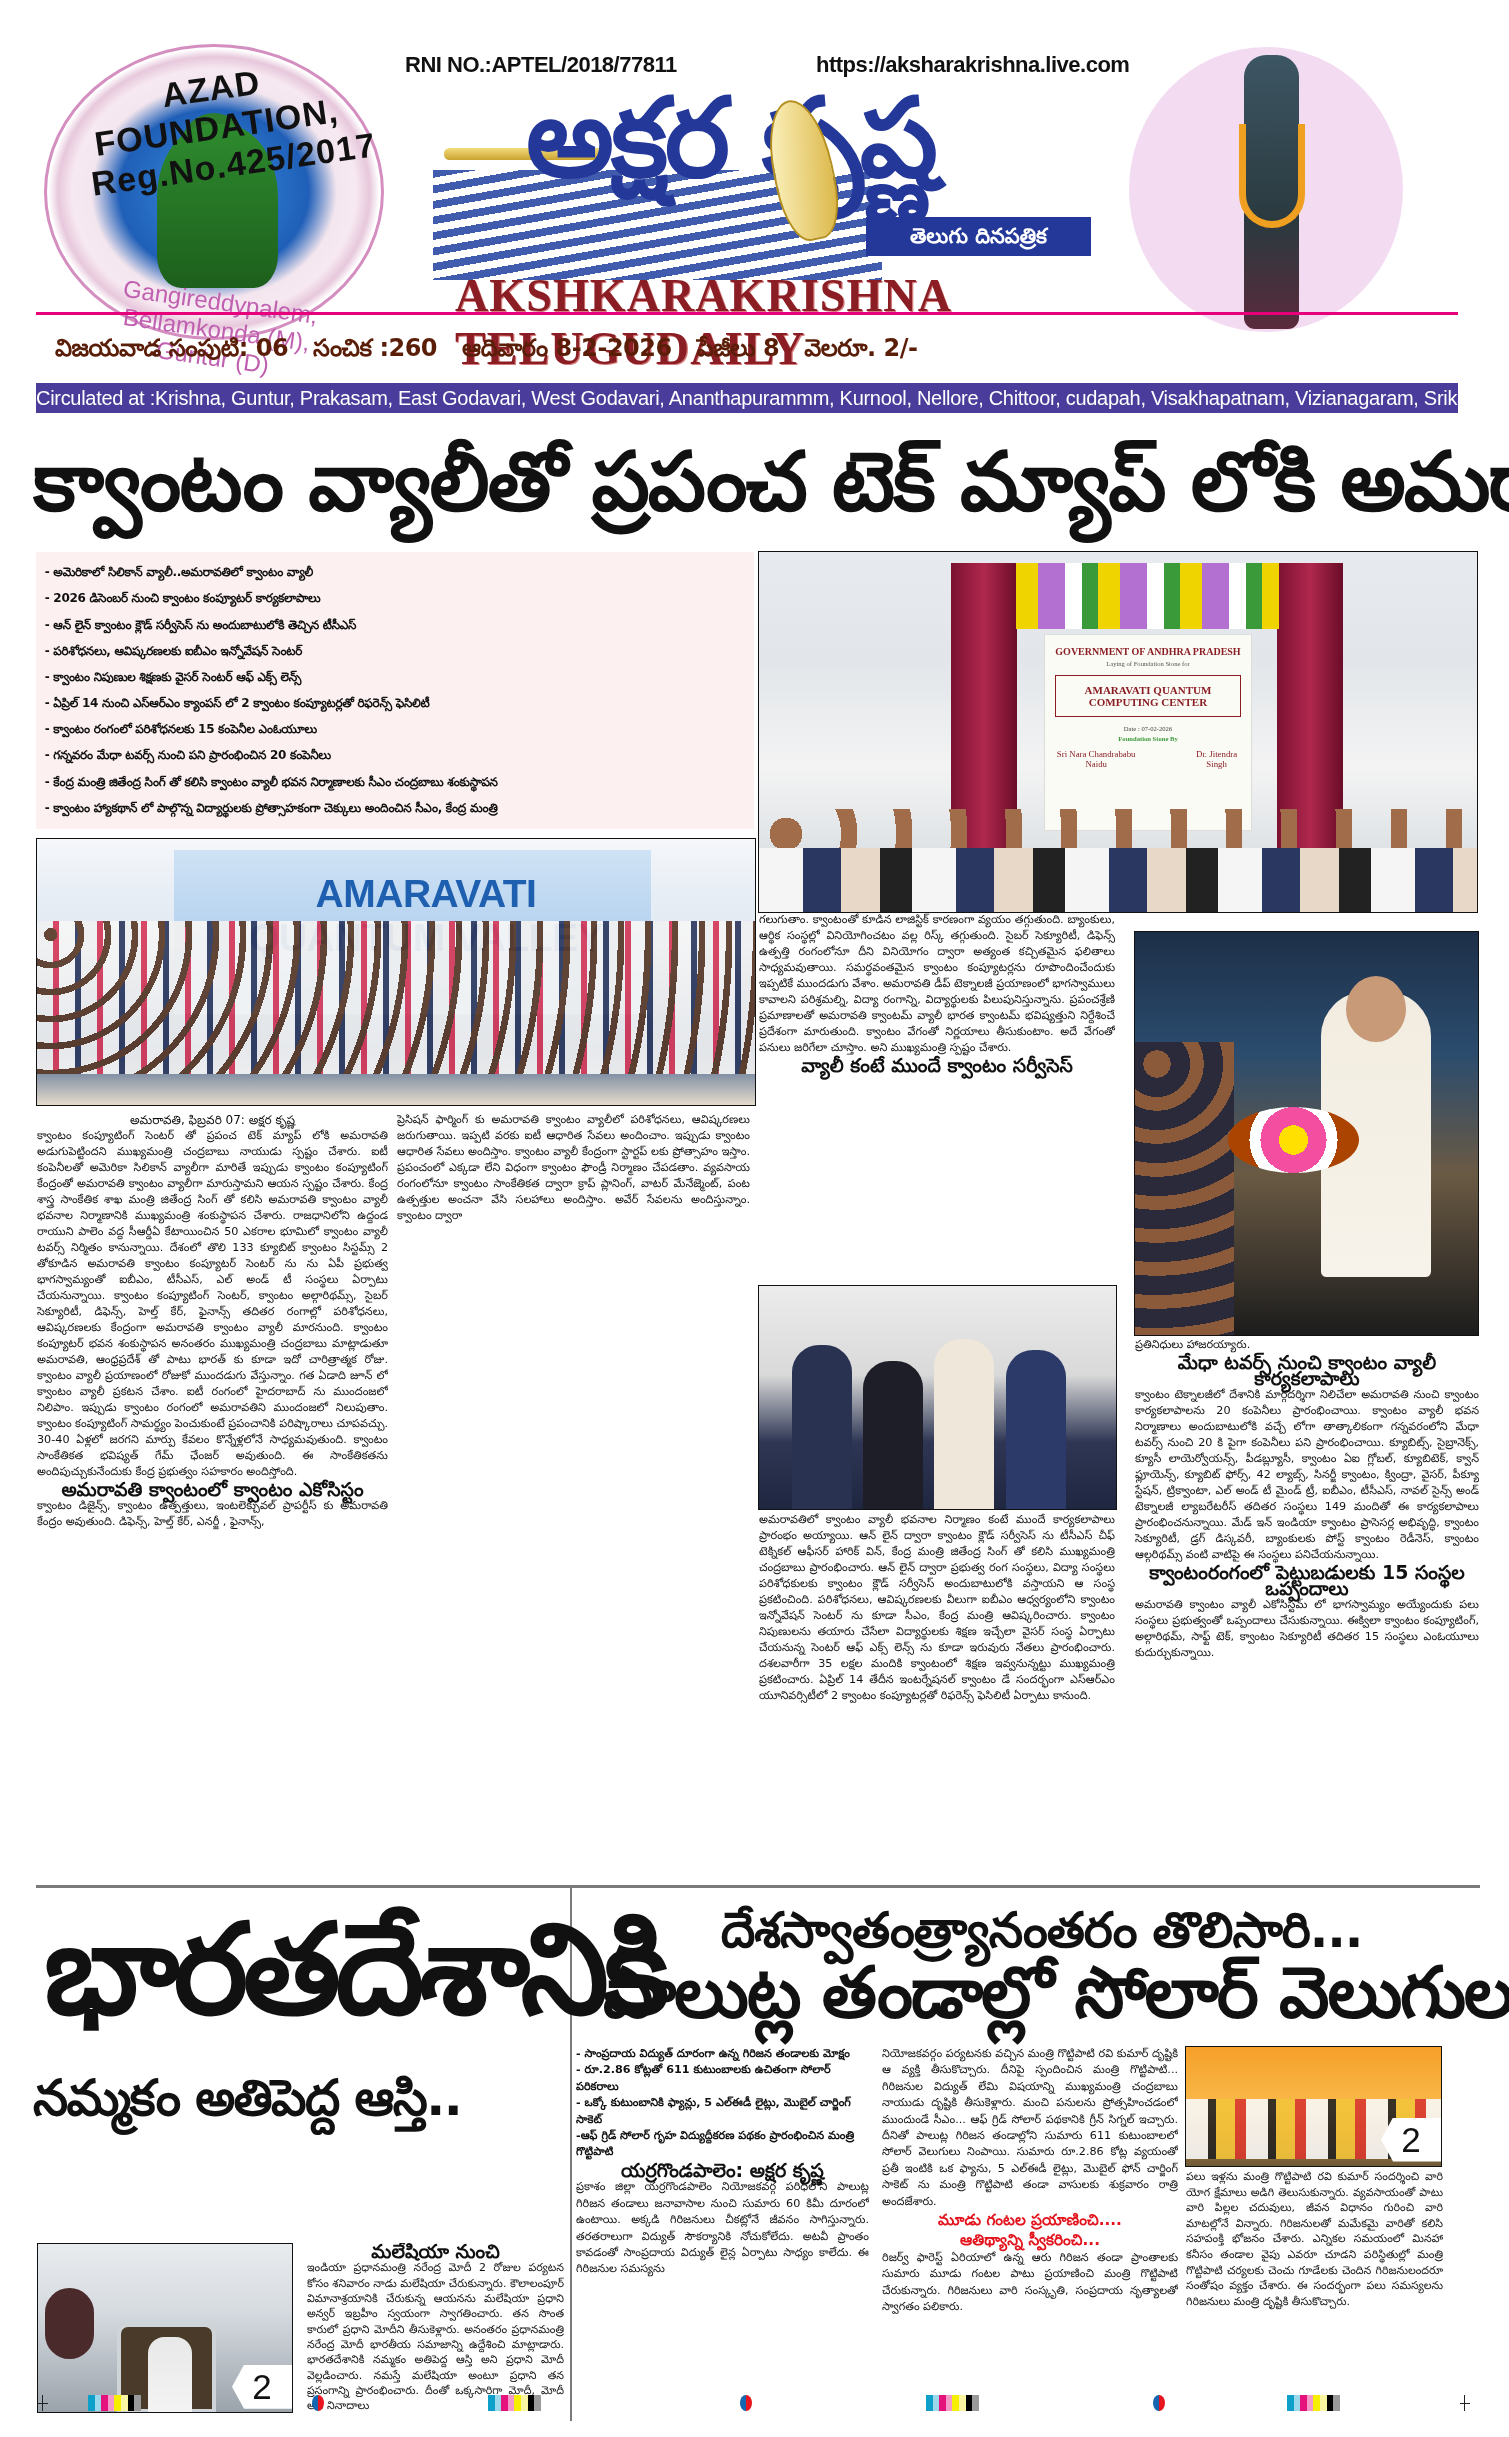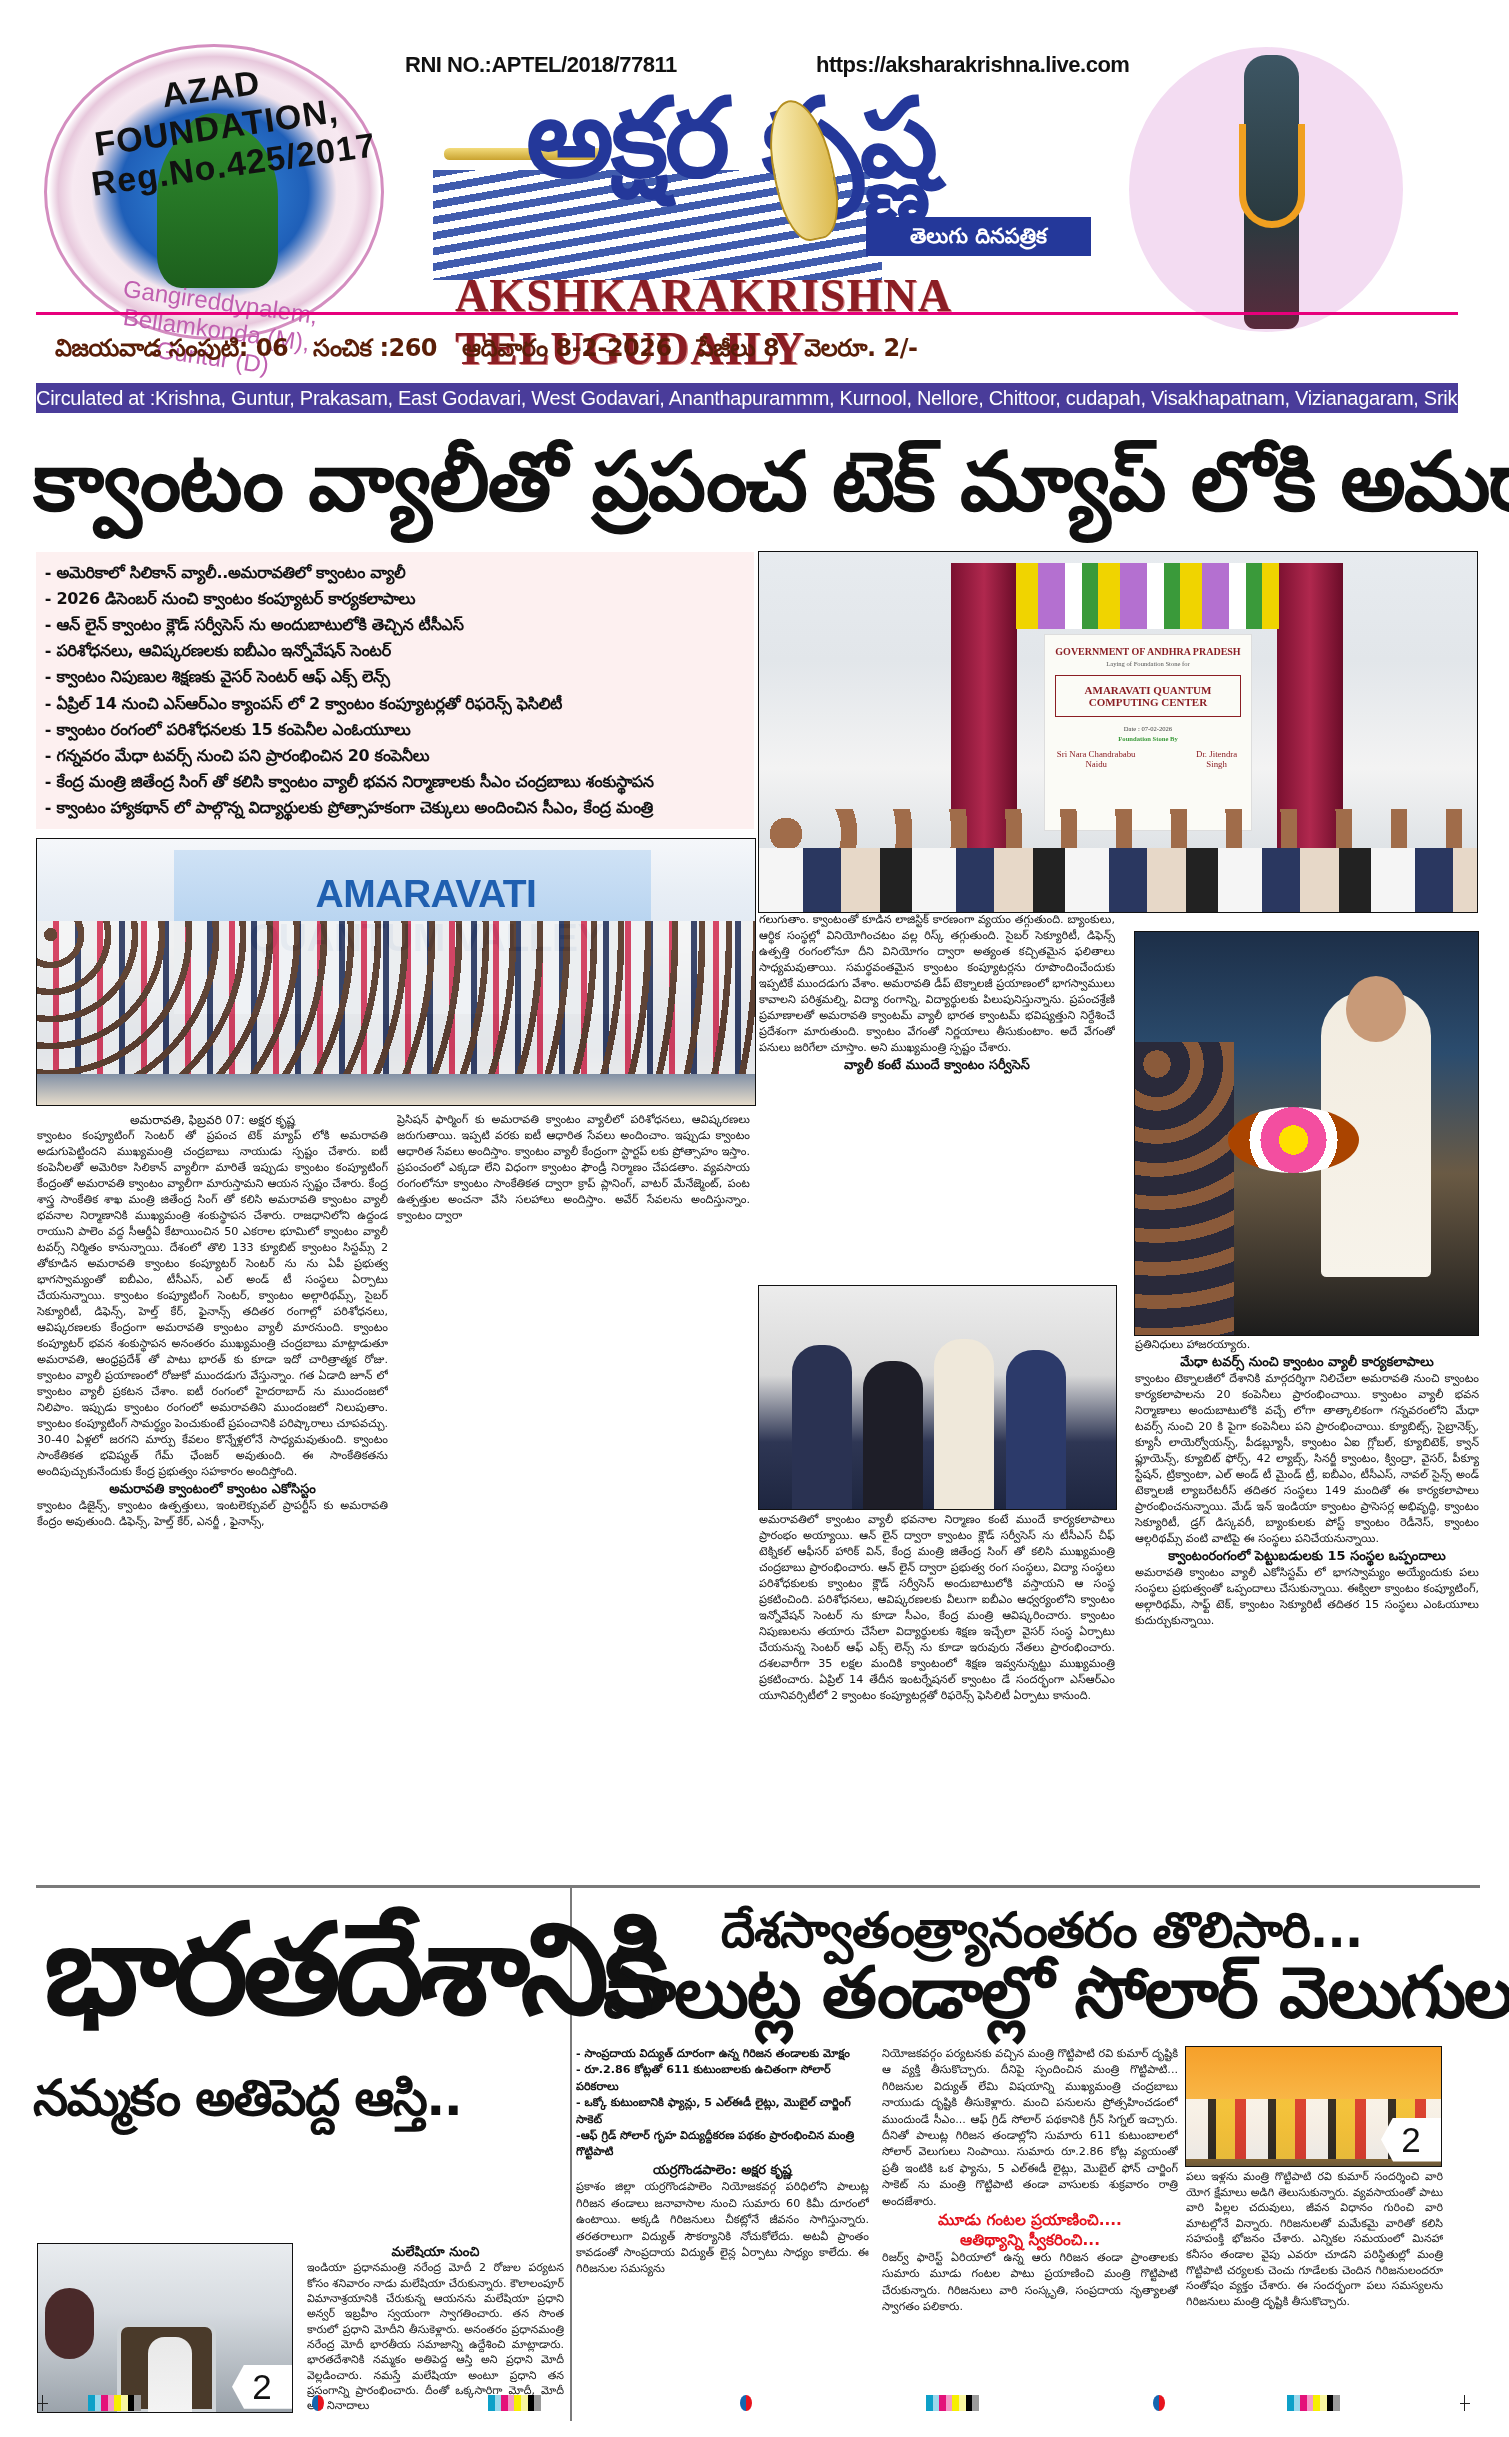--- a/index.html
+++ b/index.html
@@ -85,21 +85,21 @@
     left: 33px; top: 433px; width: 1444px; text-align: center; font-size: 82px; font-weight: 900;
     letter-spacing: -2.2px; line-height: 1.2; white-space: nowrap;
   }
 
   
   .highlights {
     left: 36px; top: 552px; width: 718px; height: 277px; background: #fdf0f0;
     padding: 7.7px 8.8px; display: flex; flex-direction: column; justify-content: space-around;
   }
   .highlights .hl {
-    font-size: 16px; font-weight: 700; line-height: 1.25; white-space: nowrap; letter-spacing: -0.3px;
+    font-size: 12px; font-weight: 700; line-height: 1.25; white-space: nowrap; letter-spacing: -0.3px;
   }
 
   
   .photo { border: 1.6px solid #111; overflow: hidden; }
   .photo-ceremony { left: 758px; top: 551px; width: 720px; height: 362px;
     background: linear-gradient(180deg, #e7ebef 0%, #e2e6ea 30%, #f3f3f3 60%, #cfd6dc 100%); }
   .photo-ceremony .curtain-l { left: 192px; top: 11px; width: 66px; height: 307px; background: linear-gradient(90deg, #7a1030, #b0284e, #6a0c28); }
   .photo-ceremony .curtain-r { left: 518px; top: 11px; width: 66px; height: 307px; background: linear-gradient(90deg, #7a1030, #b0284e, #6a0c28); }
   .photo-ceremony .flowers { left: 257px; top: 11px; width: 263px; height: 66px;
     background: repeating-linear-gradient(90deg, #f0d400 0 22px, #b470d0 22px 49px, #fff 49px 66px, #3a9a3a 66px 82px); }
@@ -149,21 +149,21 @@
     background: repeating-linear-gradient(90deg, #f8f8f8 0 22px, #222 22px 30px, #f3c43a 30px 49px, #d8382e 49px 60px); opacity: 0.9; }
 
   .badge-num {
     width: 60px; height: 44px; background: #fff; clip-path: polygon(20% 0, 100% 0, 100% 100%, 20% 100%, 0 50%);
     font-family: "Liberation Sans", sans-serif; font-size: 35px; text-align: center; line-height: 44px; color: #111;
   }
 
   
   .col { font-size: 11.2px; line-height: 16px; text-align: justify; color: #111; overflow: hidden; }
   .col .dateline { text-align: center; font-size: 12px; }
-  .col .subhead { text-align: center; font-weight: 700; font-size: 13px; margin: 1.1px 0; }
+  .col .subhead { text-align: center; font-weight: 700; font-size: 19px; margin: 1.1px 0; }
 
   .col-a1 { left: 37px; top: 1112px; width: 351px; height: 723px; }
   .col-a2 { left: 397px; top: 1112px; width: 353px; height: 723px; }
   .col-b1 { left: 759px; top: 912px; width: 356px; height: 373px; }
   .col-b2 { left: 759px; top: 1512px; width: 356px; height: 323px; }
   .col-c1 { left: 1135px; top: 1337px; width: 344px; height: 499px; }
 
   .rule-grey { left: 36px; top: 1885px; width: 1444px; height: 2.7px; background: #7a7a7a; }
   .rule-vert { left: 570px; top: 1887px; width: 2.2px; height: 534px; background: #7a7a7a; }
 

